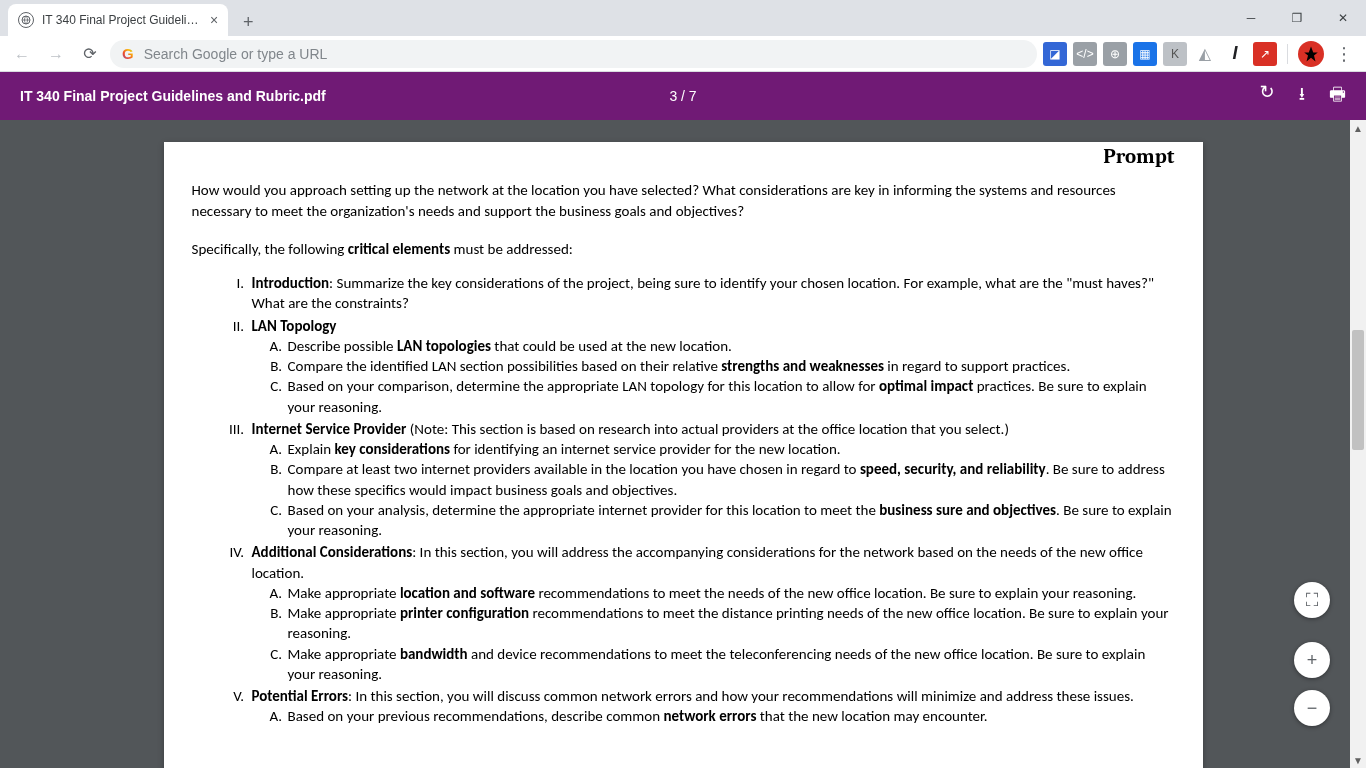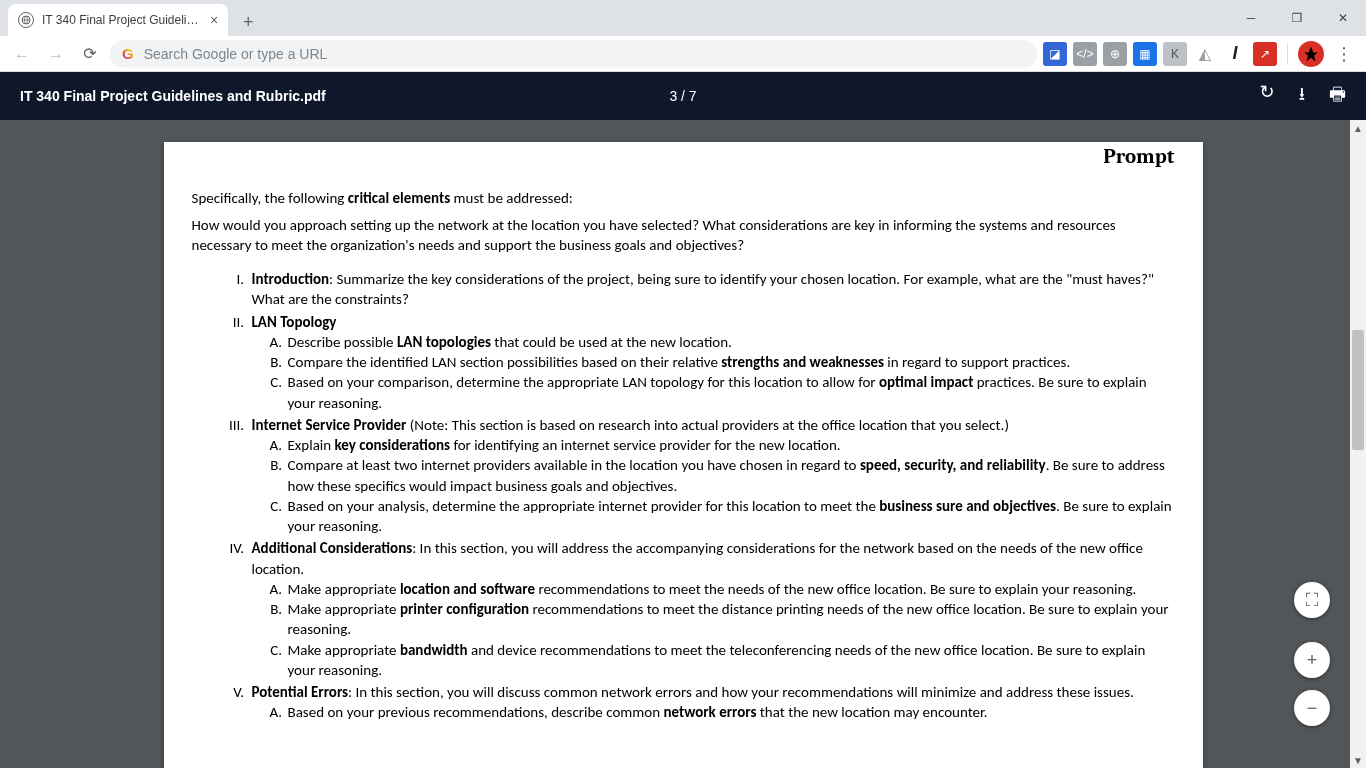--- a/index.html
+++ b/index.html
@@ -19,21 +19,21 @@
 .nav-btn { width:28px; height:28px; display:flex; align-items:center; justify-content:center; color:#5f6368; border-radius:50%; cursor:pointer; }
 .nav-btn.disabled { color:#bdc1c6; }
 .omnibox { flex:1; height:28px; background:#f1f3f4; border-radius:14px; display:flex; align-items:center; padding:0 12px; gap:10px; color:#80868b; font-size:14px; }
 .g-letter { font-weight:bold; font-size:15px; }
 .ext-icons { display:flex; gap:6px; align-items:center; }
 .ext { width:24px; height:24px; border-radius:3px; display:flex; align-items:center; justify-content:center; font-size:12px; color:#fff; }
 .avatar { width:26px; height:26px; border-radius:50%; background:#d93025; display:flex; align-items:center; justify-content:center; }
 .menu-dots { width:28px; display:flex; align-items:center; justify-content:center; color:#5f6368; font-size:18px; cursor:pointer; }
 
 
-.pdf-toolbar { height:48px; background:#0f172a; color:#fff; display:flex; align-items:center; padding:0 20px; font-size:14px; }
+.pdf-toolbar { height:48px; background:#701a75; color:#fff; display:flex; align-items:center; padding:0 20px; font-size:14px; }
 .pdf-title { font-weight:600; }
 .pdf-page { position:absolute; left:50%; transform:translateX(-50%); }
 .pdf-actions { margin-left:auto; display:flex; gap:24px; font-size:18px; }
 
 .pdf-viewport { height:648px; background:#525659; position:relative; overflow:hidden; }
 .scrollbar-v { position:absolute; right:0; top:0; width:16px; height:100%; background:#f1f1f1; }
 .scrollbar-v .thumb { position:absolute; right:2px; width:12px; background:#c1c1c1; border-radius:2px; top:210px; height:120px; }
 .scrollbar-v .arrow { position:absolute; left:0; width:16px; height:16px; display:flex; align-items:center; justify-content:center; font-size:10px; color:#606060; }
 
 .page { width:1039px; background:#fff; margin:0 auto; padding:0 28px 20px 28px; color:#000; font-family:Calibri,Arial,sans-serif; font-size:15px; line-height:1.35; box-shadow:0 2px 6px rgba(0,0,0,.3); min-height:100%; }
@@ -107,25 +107,25 @@
     <span>⭳</span>
     <span>🖶</span>
   </div>
 </div>
 
 <div class="pdf-viewport">
   <div class="page">
 
     <h2 class="prompt-h">Prompt</h2>
 
+    <p>How would you approach setting up the network at the location you have selected? What considerations are key in informing the systems and resources necessary to meet the organization's needs and support the business goals and objectives?</p>
+
     <p style="margin-top:18px;">
       <span>Specifically, the following </span><span class="b">critical elements</span><span> must be addressed:</span>
     </p>
-
-    <p>How would you approach setting up the network at the location you have selected? What considerations are key in informing the systems and resources necessary to meet the organization's needs and support the business goals and objectives?</p>
 
     <ol class="roman">
       <li>
         <span class="b">Introduction</span><span>: Summarize the key considerations of the project, being sure to identify your chosen location. For example, what are the "must haves?" What are the constraints?</span>
       </li>
       <li>
         <span class="b">LAN Topology</span>
         <ol class="alpha">
           <li><span>Describe possible </span><span class="b">LAN topologies</span><span> that could be used at the new location.</span></li>
           <li><span>Compare the identified LAN section possibilities based on their relative </span><span class="b">strengths and weaknesses</span><span> in regard to support practices.</span></li>

